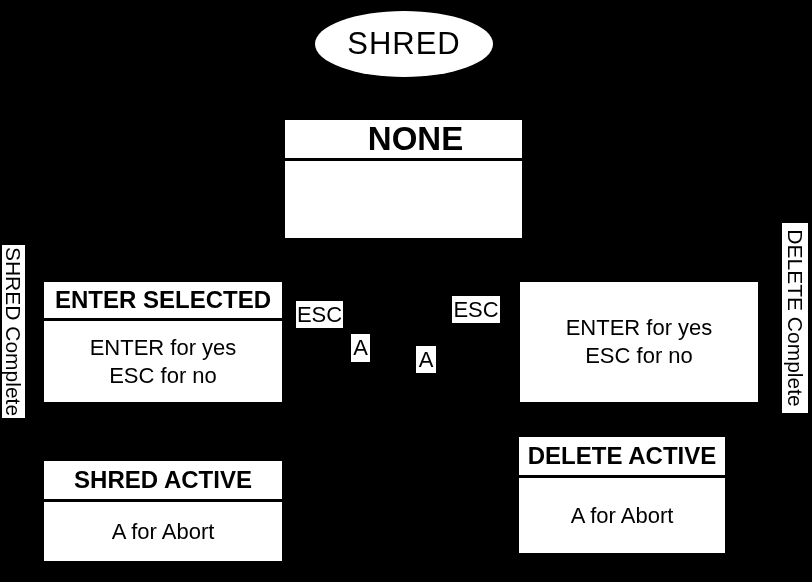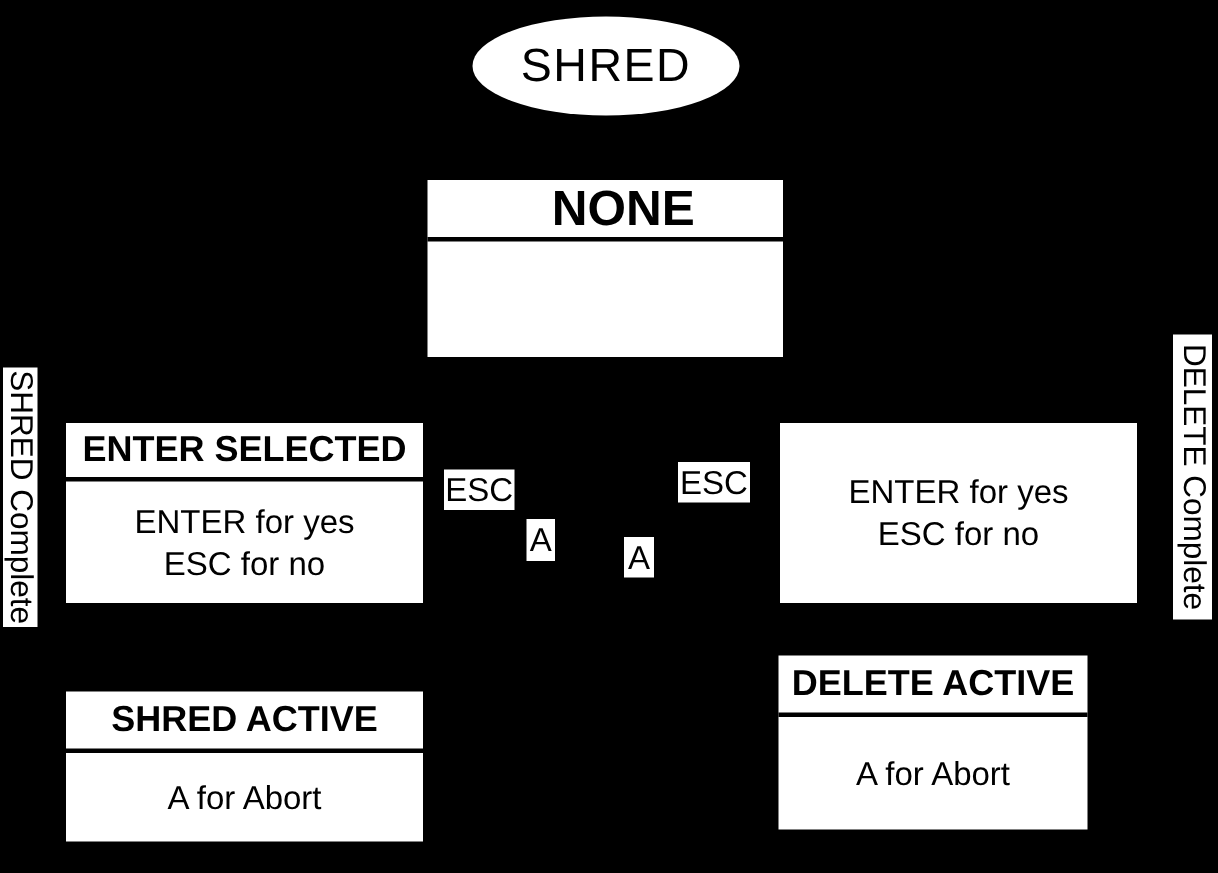--- a/index.html
+++ b/index.html
@@ -59,21 +59,20 @@
   .edge-label {
     position: absolute;
     background: #ffffff;
     color: #000000;
     display: flex;
     align-items: center;
     justify-content: center;
     font-size: 22px;
     white-space: nowrap;
     overflow: hidden;
-    margin-top: 12px;
   }
   .v-label {
     position: absolute;
     background: #ffffff;
     color: #000000;
     transform: rotate(90deg);
     transform-origin: 0 0;
     display: flex;
     align-items: center;
     justify-content: center;

